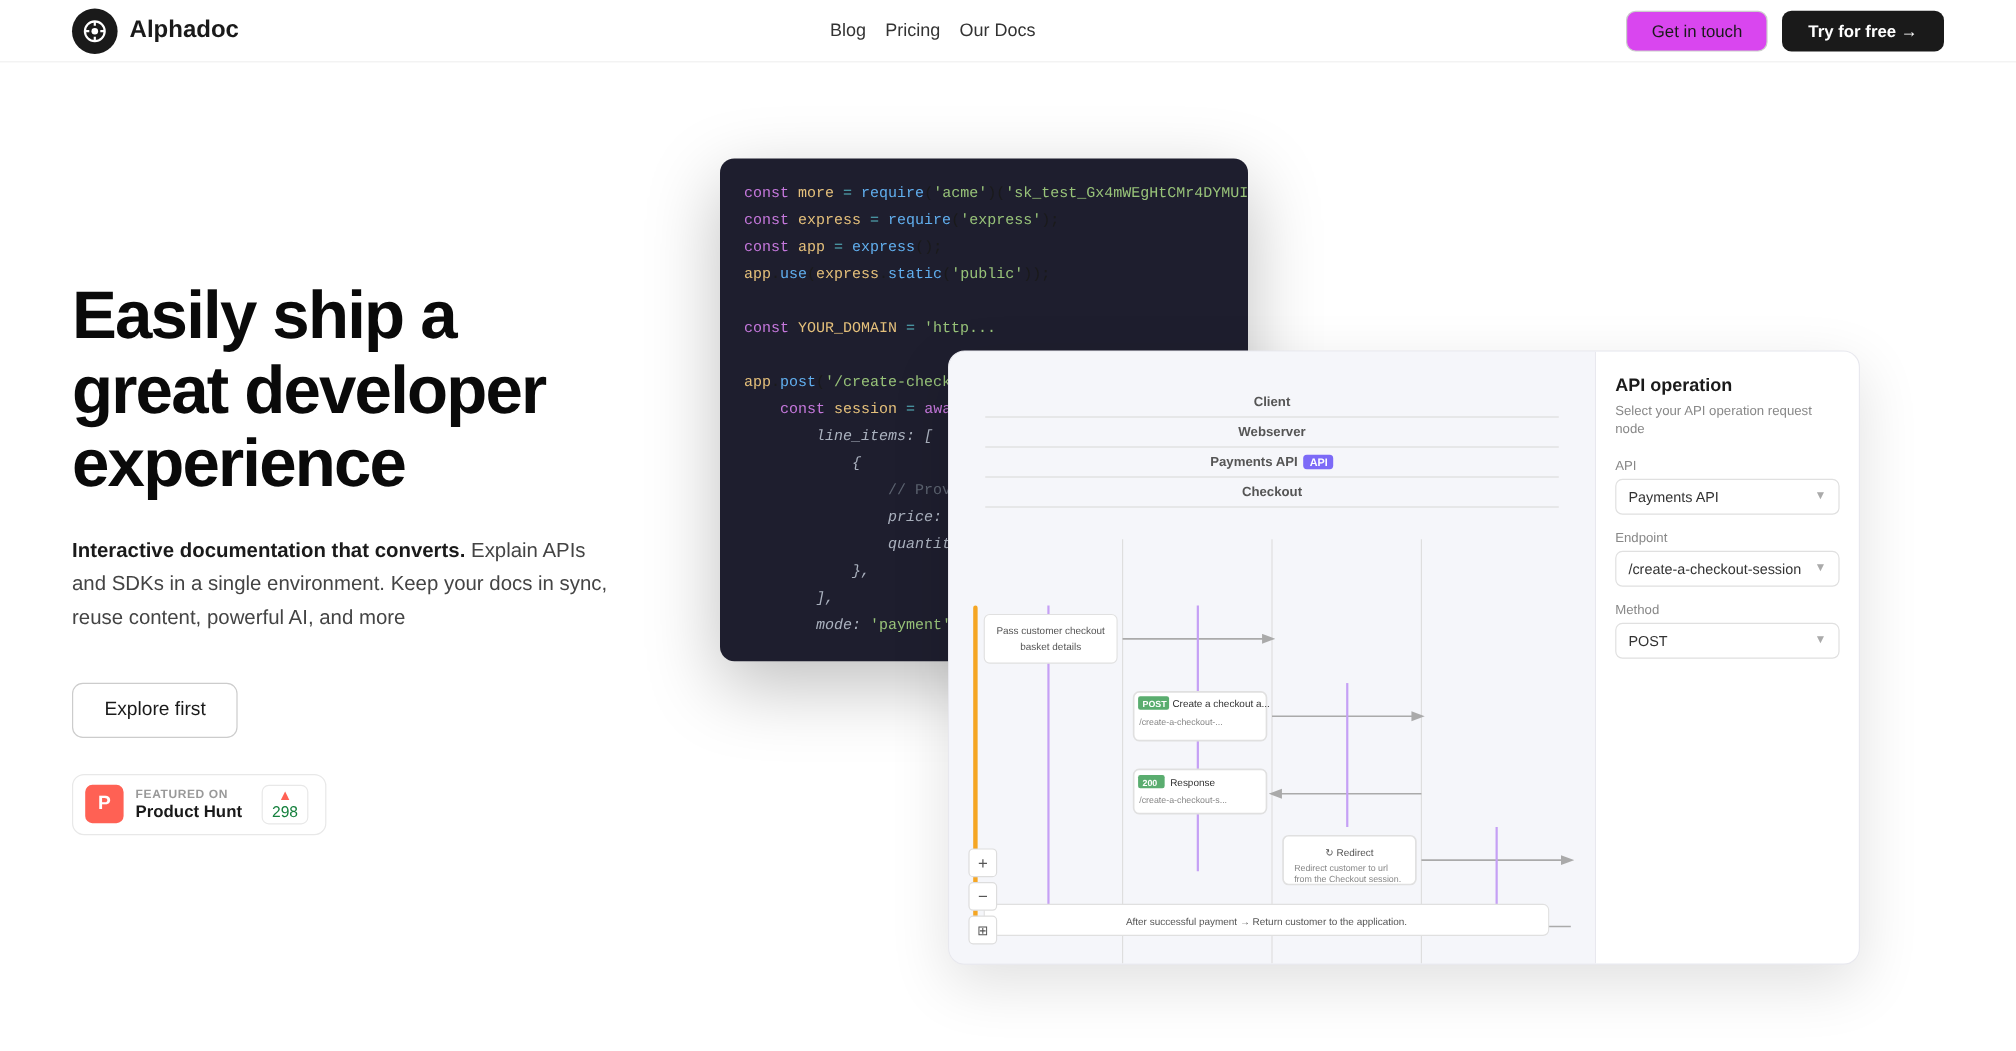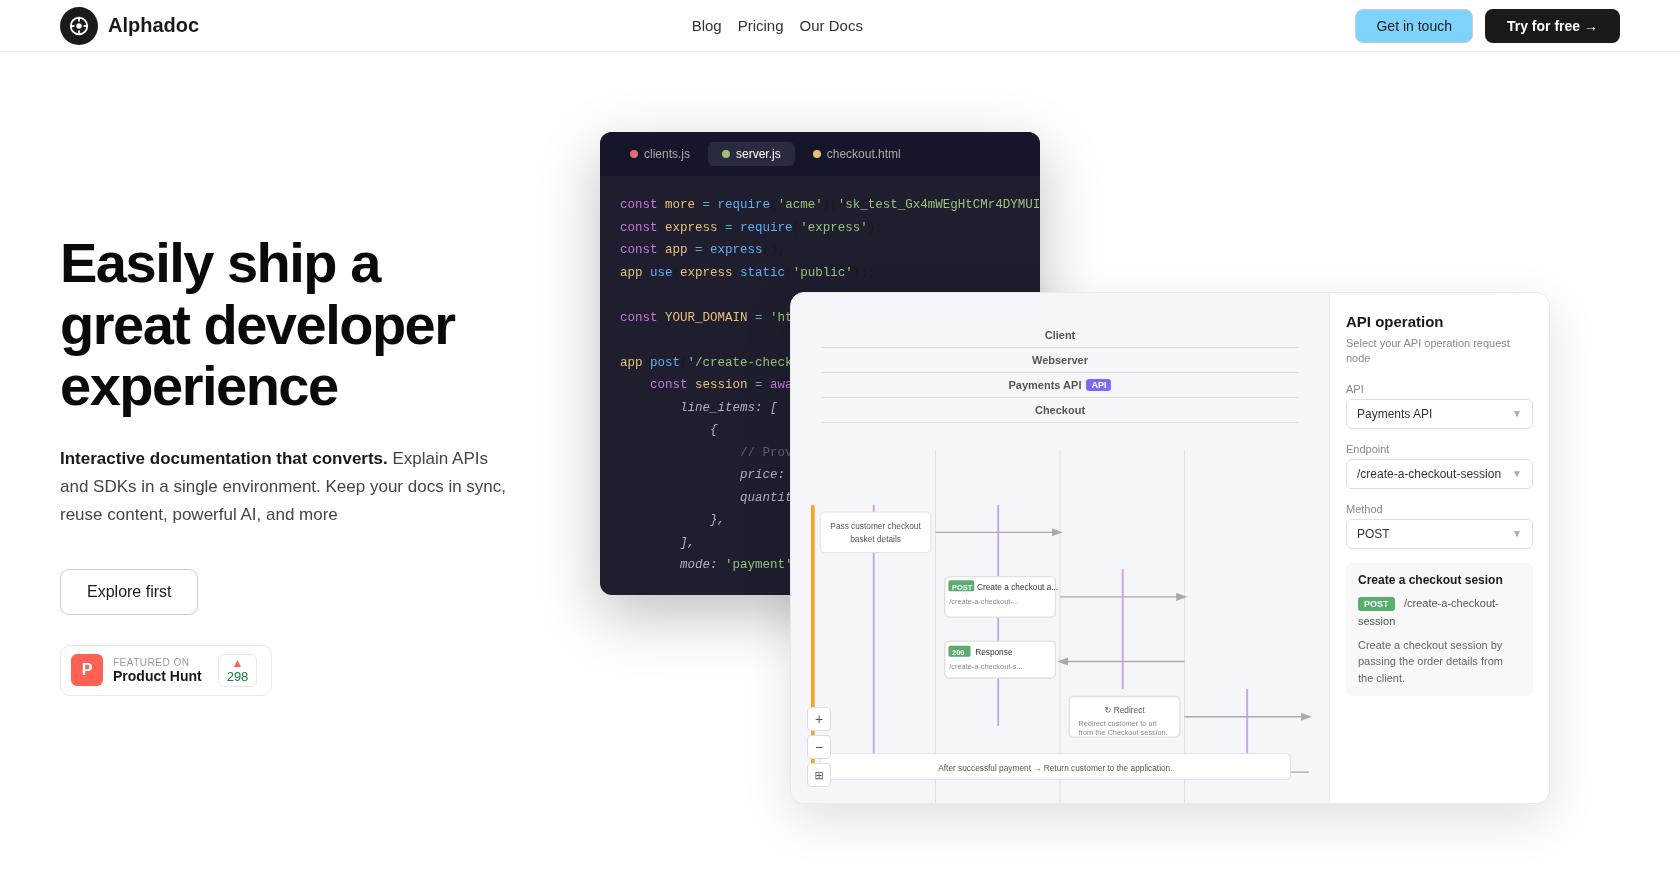--- a/index.html
+++ b/index.html
@@ -58,21 +58,21 @@
     .nav-ctas {
       display: flex;
       align-items: center;
       gap: 12px;
     }
     .btn-outline {
       padding: 8px 20px;
       border: 1.5px solid #ccc;
       border-radius: 8px;
       font-size: 14px;
-      background: #7dd3fc;
+      background: #d946ef;
       color: #1a1a1a;
       cursor: pointer;
       font-weight: 500;
     }
     .btn-primary {
       padding: 9px 22px;
       border-radius: 8px;
       font-size: 14px;
       background: #1a1a1a;
       color: #fff;
@@ -164,21 +164,21 @@
       font-weight: 700;
       font-size: 16px;
     }
     .ph-text {
       display: flex;
       flex-direction: column;
     }
     .ph-featured {
       font-size: 10px;
       color: #999;
-      font-weight: 400;
+      font-weight: 700;
       letter-spacing: 0.05em;
       text-transform: uppercase;
     }
     .ph-name {
       font-size: 14px;
       font-weight: 700;
       color: #1a1a1a;
     }
     .ph-count {
       display: flex;
@@ -470,34 +470,20 @@
       <div class="ph-count">
         <span class="ph-arrow">▲</span>
         <span class="ph-number">298</span>
       </div>
     </div>
   </div>
 
   <div class="hero-right">
 
     <div class="screenshot-code">
-      <div class="code-tabs">
-        <div class="code-tab">
-          <span class="tab-dot" style="background:#e06c75;"></span>
-          <span>clients.js</span>
-        </div>
-        <div class="code-tab active">
-          <span class="tab-dot" style="background:#98c379;"></span>
-          <span>server.js</span>
-        </div>
-        <div class="code-tab">
-          <span class="tab-dot" style="background:#e5c07b;"></span>
-          <span>checkout.html</span>
-        </div>
-      </div>
       <div class="code-body">
         <span class="code-line"><span class="kw">const</span> <span class="var">more</span> <span class="op">=</span> <span class="fn">require</span>(<span class="str">'acme'</span>)(<span class="str">'sk_test_Gx4mWEgHtCMr4DYMUIqfI...</span></span>
         <span class="code-line"><span class="kw">const</span> <span class="var">express</span> <span class="op">=</span> <span class="fn">require</span>(<span class="str">'express'</span>);</span>
         <span class="code-line"><span class="kw">const</span> <span class="var">app</span> <span class="op">=</span> <span class="fn">express</span>();</span>
         <span class="code-line"><span class="var">app</span>.<span class="fn">use</span>(<span class="var">express</span>.<span class="fn">static</span>(<span class="str">'public'</span>));</span>
         <span class="code-line">&nbsp;</span>
         <span class="code-line"><span class="kw">const</span> <span class="var">YOUR_DOMAIN</span> <span class="op">=</span> <span class="str">'http...</span></span>
         <span class="code-line">&nbsp;</span>
         <span class="code-line"><span class="var">app</span>.<span class="fn">post</span>(<span class="str">'/create-checkou...</span></span>
         <span class="code-line">    <span class="kw">const</span> <span class="var">session</span> <span class="op">=</span> <span class="kw">await</span> <span class="plain">a...</span></span>
@@ -606,27 +592,19 @@
             <span>/create-a-checkout-session</span>
             <span class="api-select-arrow">▼</span>
           </div>
 
           <div class="api-field-label">Method</div>
           <div class="api-select">
             <span>POST</span>
             <span class="api-select-arrow">▼</span>
           </div>
 
-          <div class="api-info-box">
-            <div class="api-info-title">Create a checkout sesion</div>
-            <div>
-              <span class="post-tag">POST</span>
-              <span class="endpoint-path">/create-a-checkout-session</span>
-            </div>
-            <div class="api-info-desc">Create a checkout session by passing the order details from the client.</div>
-          </div>
         </div>
 
       </div>
     </div>
 
   </div>
 </section>
 
 </body></html>

